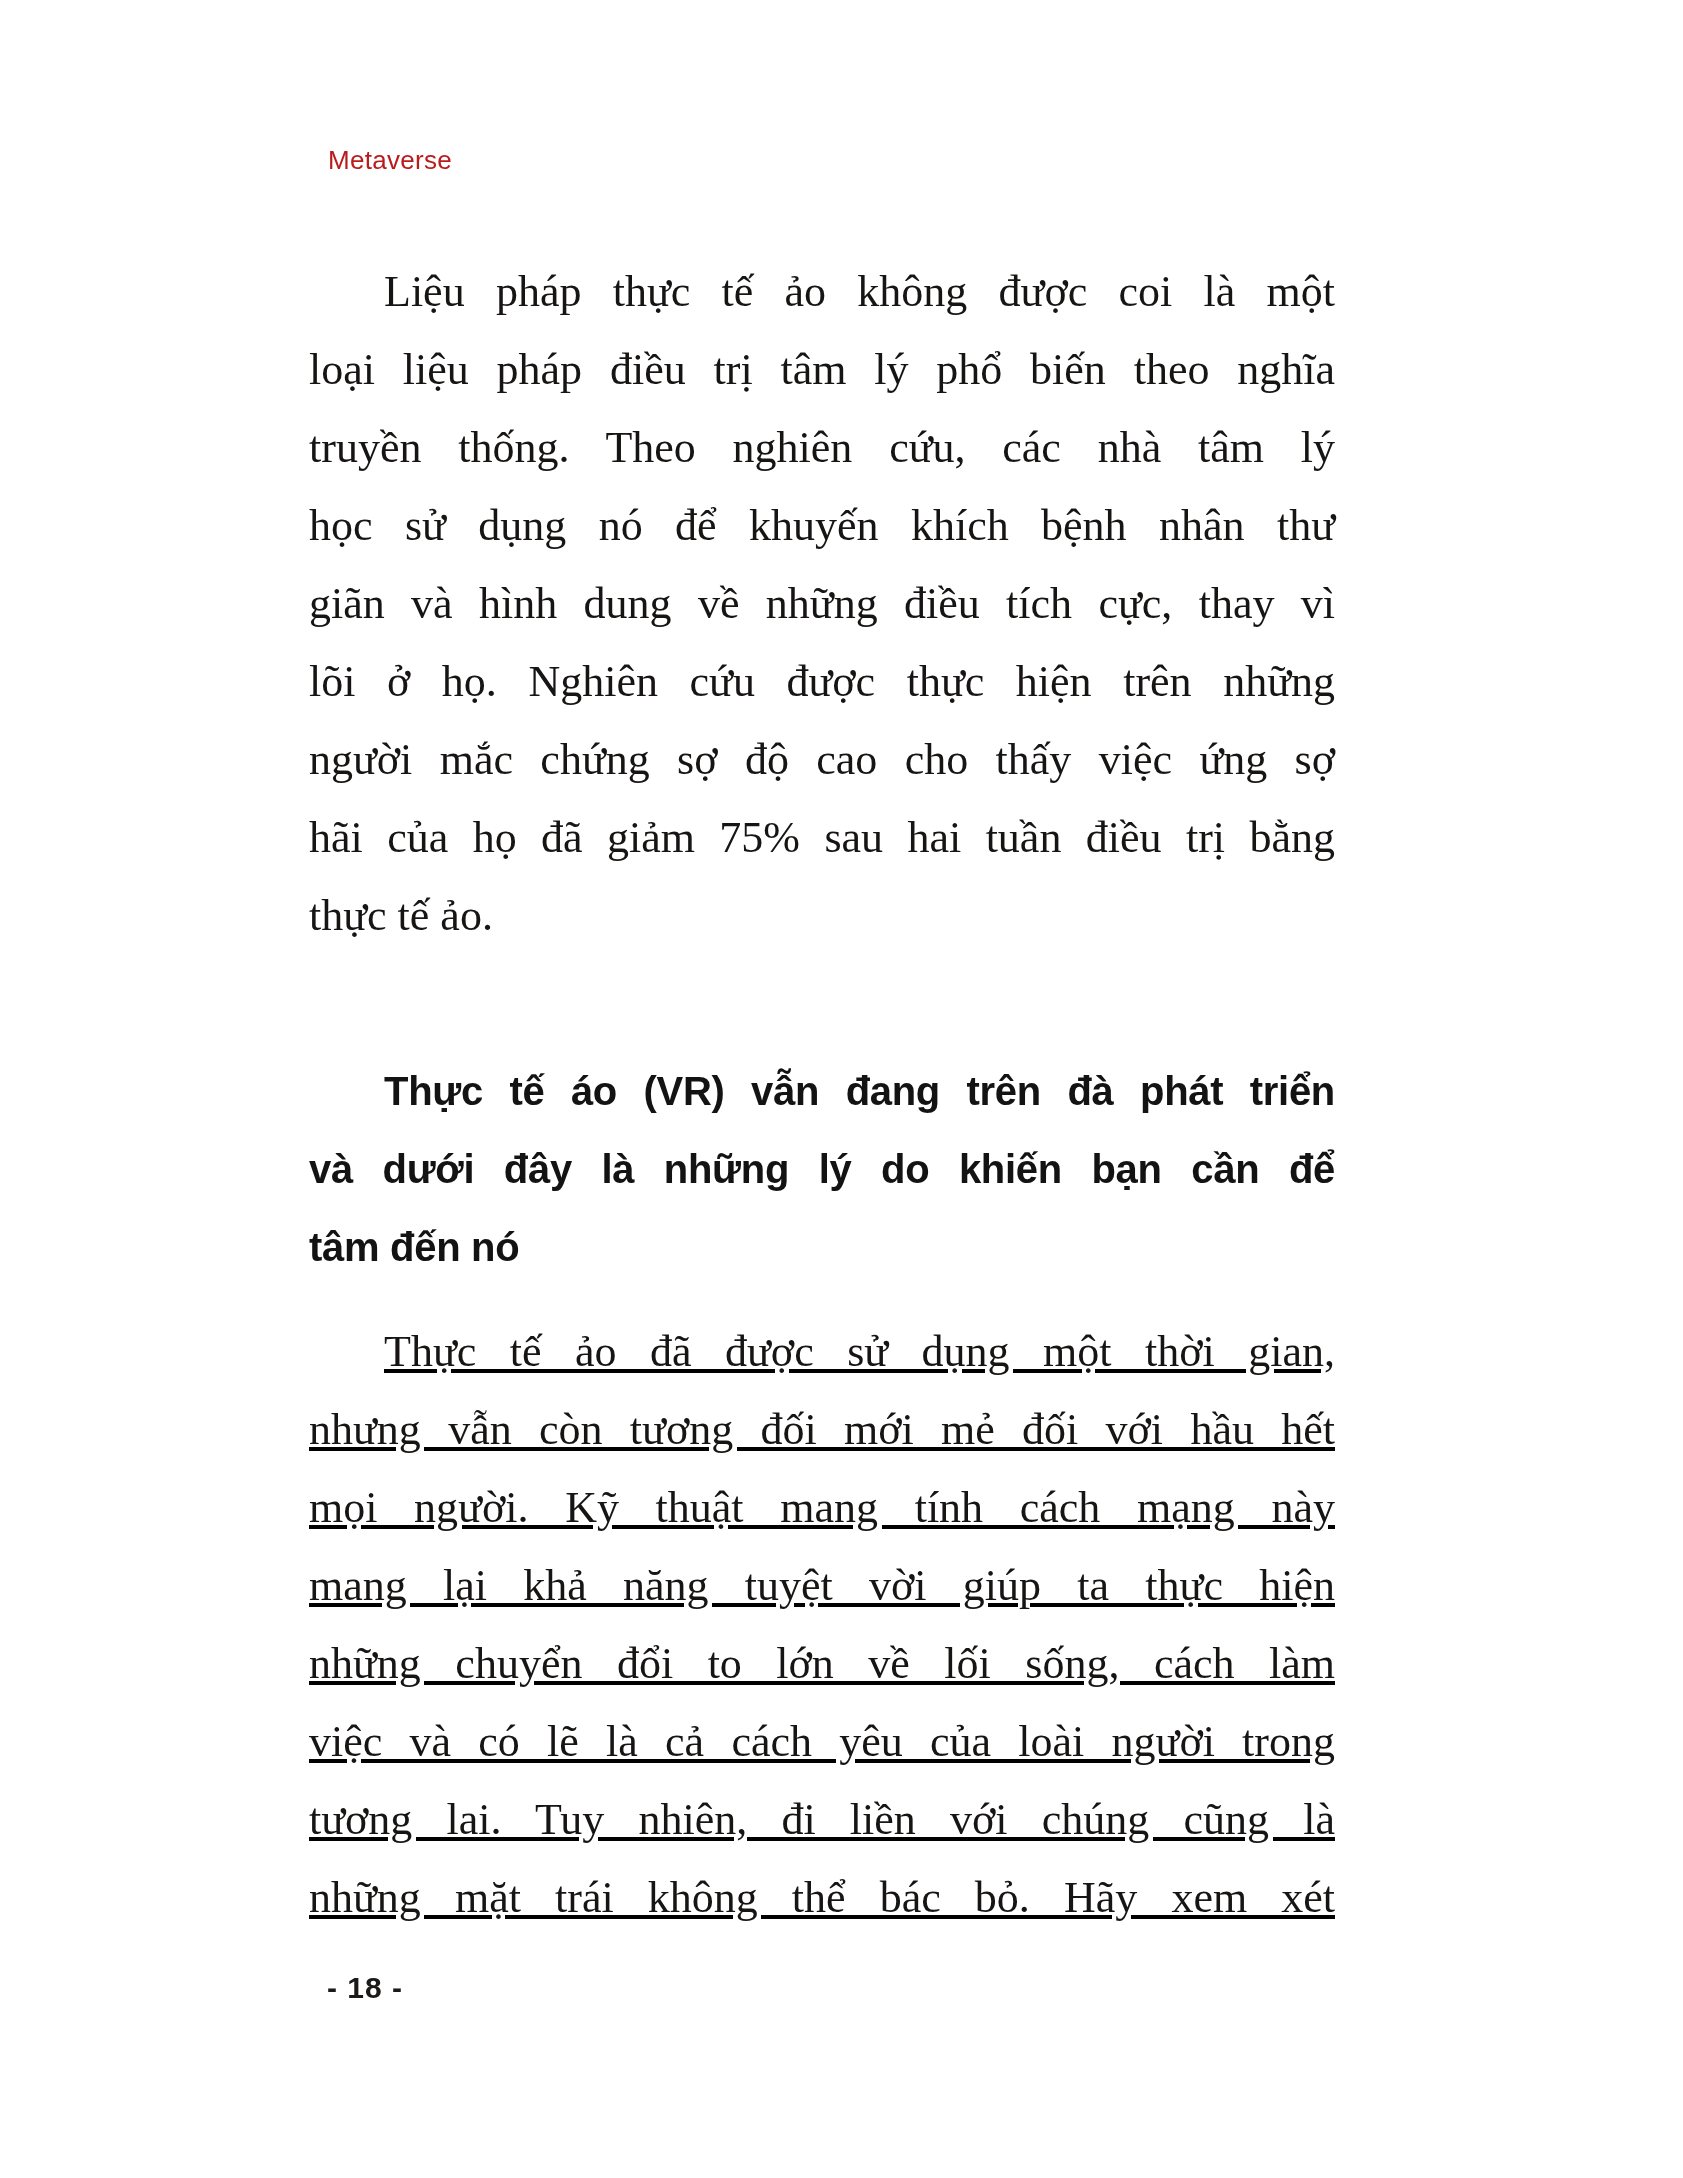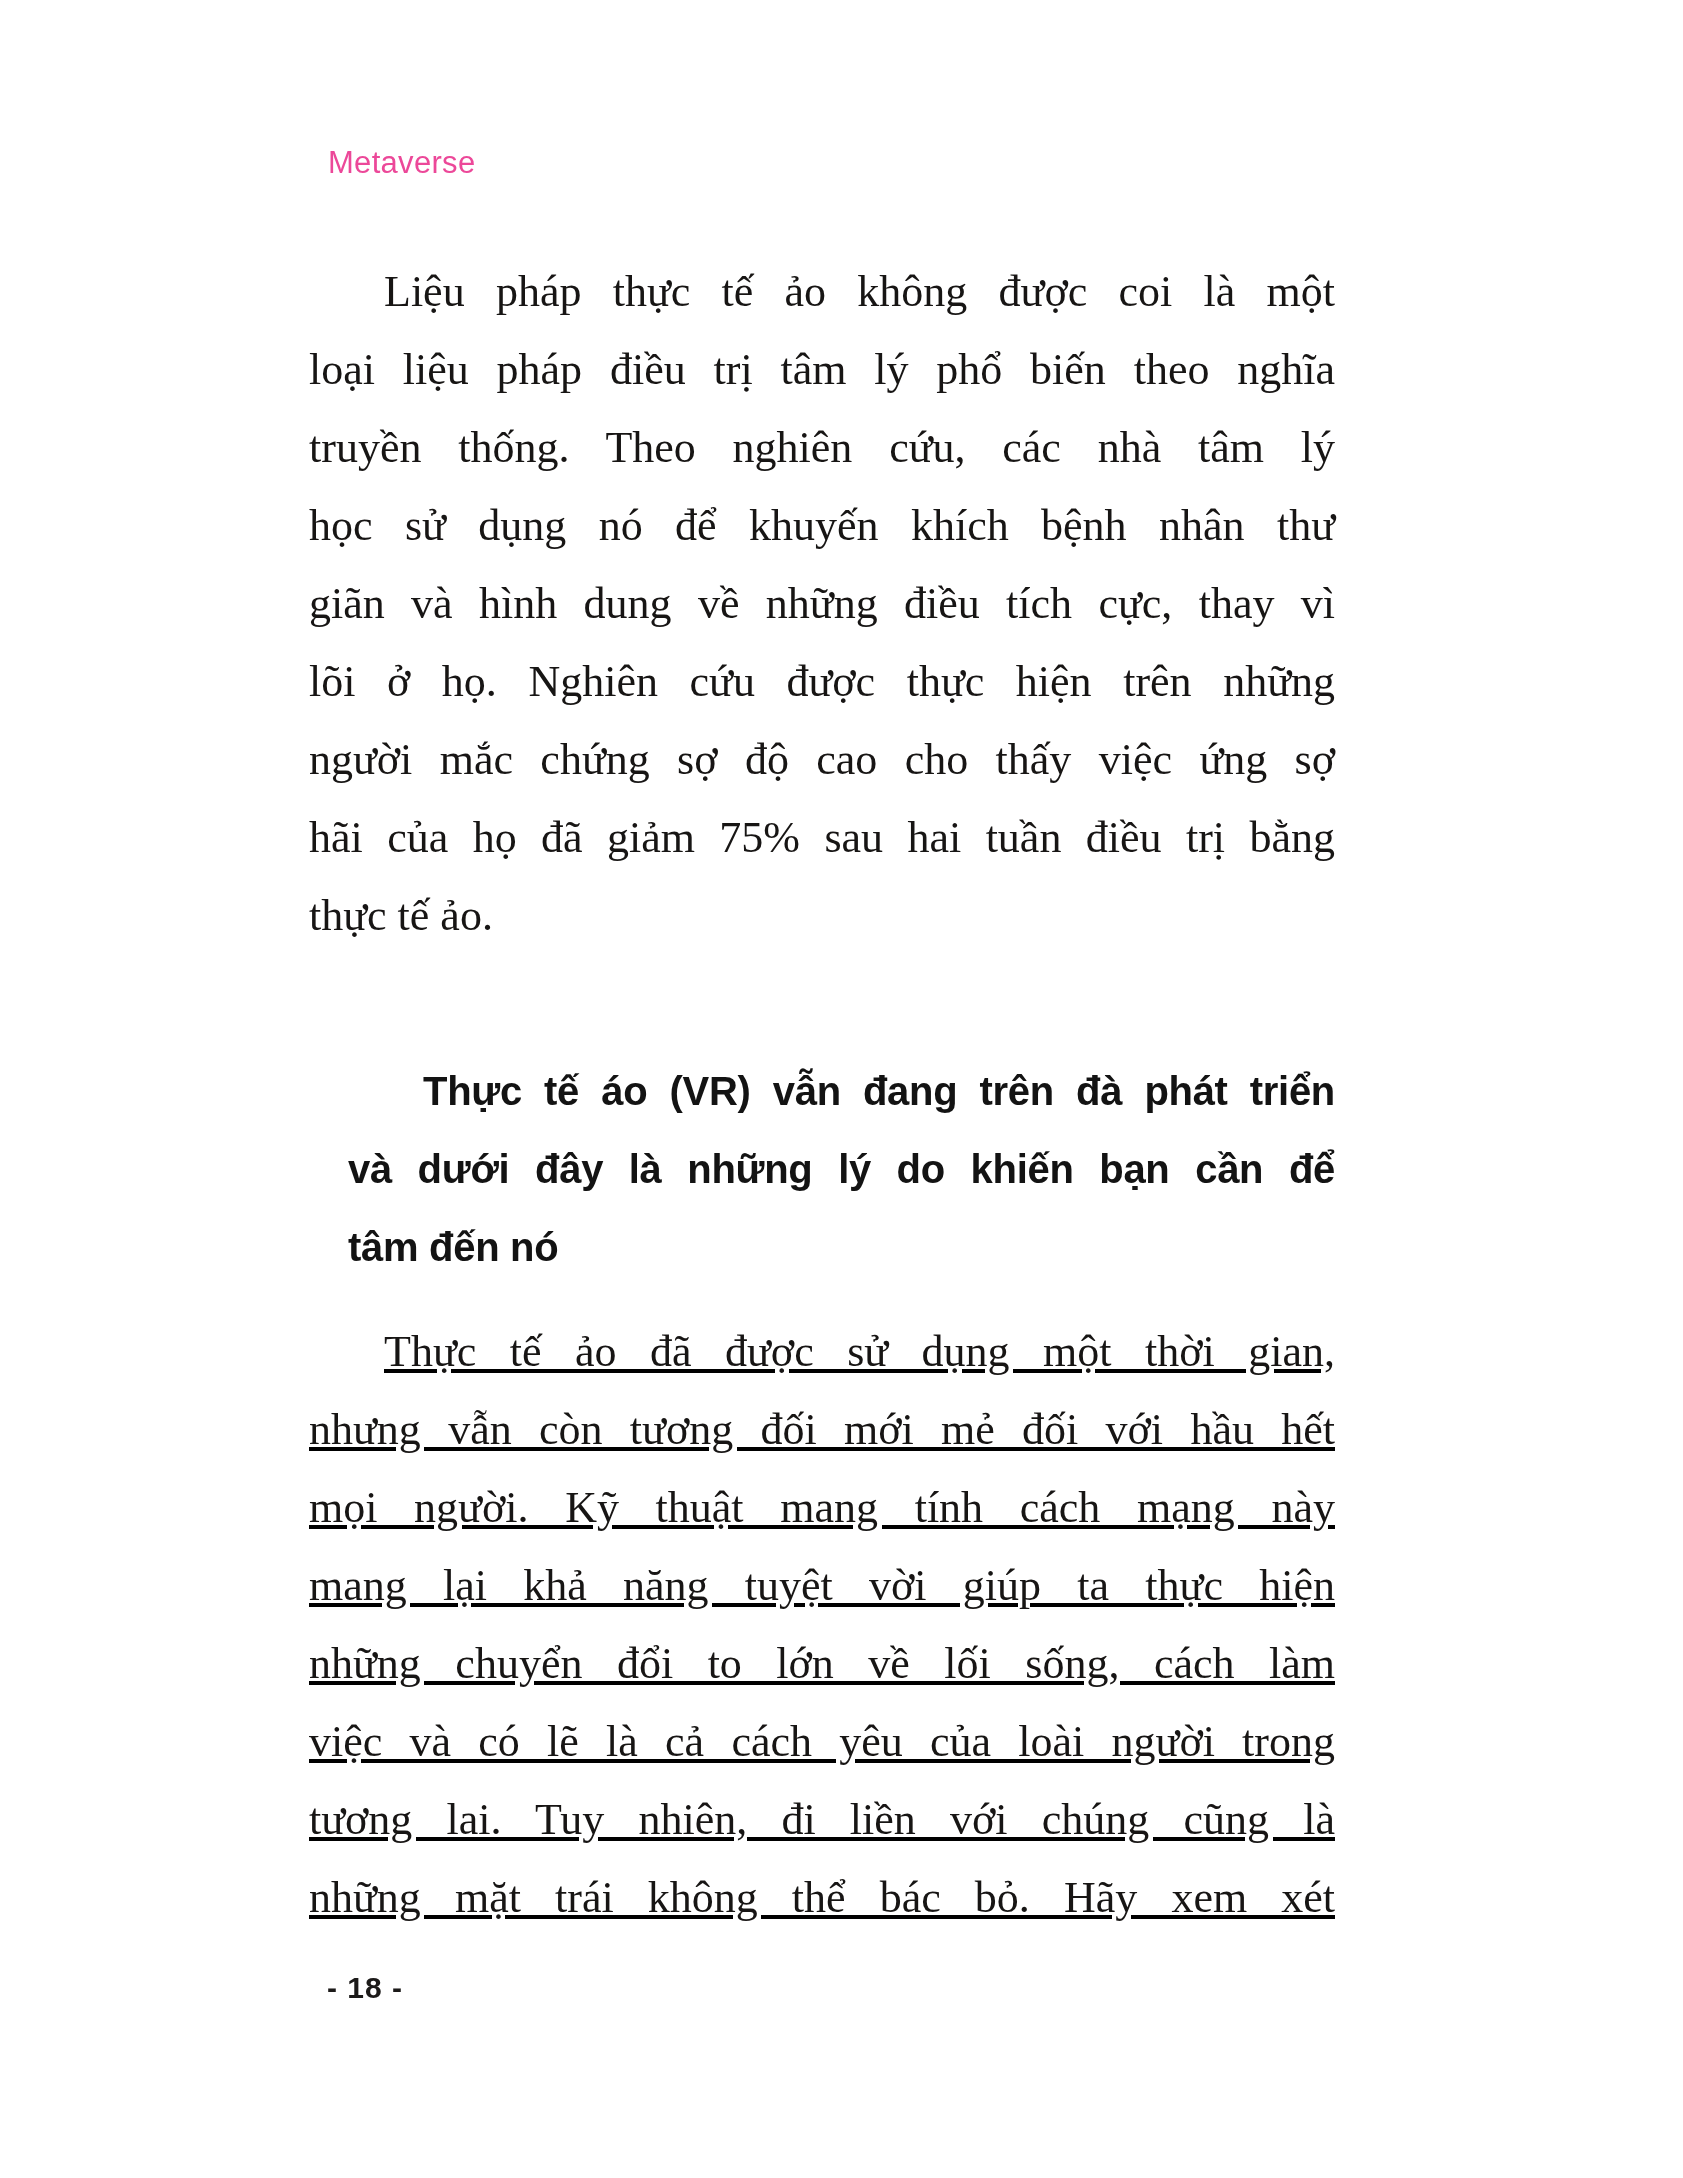--- a/index.html
+++ b/index.html
@@ -12,23 +12,23 @@
     width: 1683px;
     height: 2178px;
     background: #ffffff;
     overflow: hidden;
   }
   .running-header {
     position: absolute;
     left: 328px;
     top: 145px;
     font-family: "Liberation Sans", "DejaVu Sans", sans-serif;
-    font-size: 31px;
+    font-size: 26px;
     font-weight: 400;
-    color: #ec4899;
+    color: #b91c1c;
     letter-spacing: 0.3px;
   }
   .textblock {
     position: absolute;
     left: 309px;
     width: 1026px;
   }
   .p1 { top: 253px; }
   .heading-block { top: 1052px; }
   .p2 { top: 1313px; text-decoration: underline; }
@@ -45,21 +45,20 @@
   .body-line.lastline { text-align-last: left; }
   .heading-line {
     font-family: "Liberation Sans", "DejaVu Sans", sans-serif;
     font-weight: bold;
     font-size: 40px;
     line-height: 78px;
     color: #131313;
     letter-spacing: -0.3px;
     text-align: justify;
     text-align-last: justify;
-    margin-left: 39px;
   }
   .heading-line.indent { padding-left: 75px; }
   .heading-line.lastline { text-align-last: left; }
   .page-number {
     position: absolute;
     left: 327px;
     width: 1026px;
     top: 1971px;
     text-align: left;
     font-family: "Liberation Sans", "DejaVu Sans", sans-serif;

